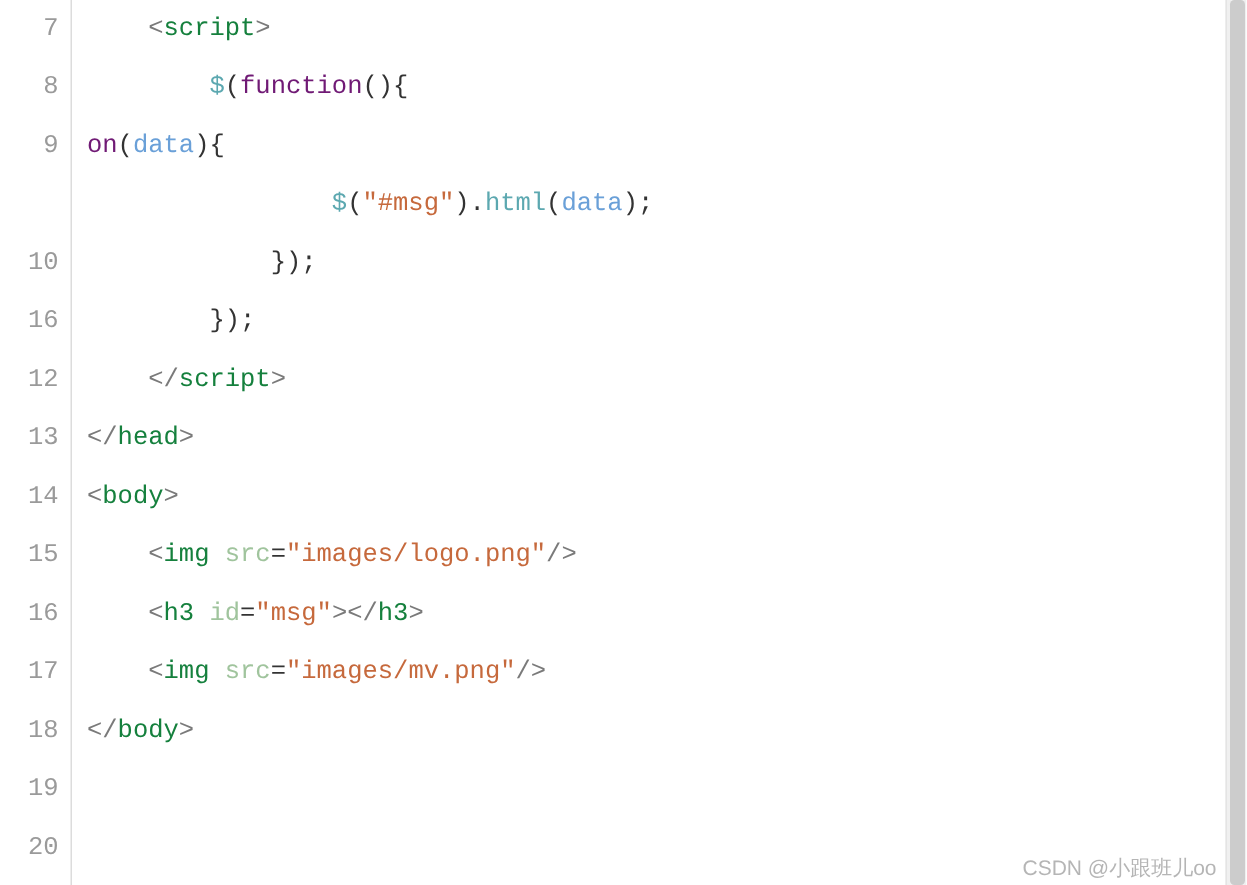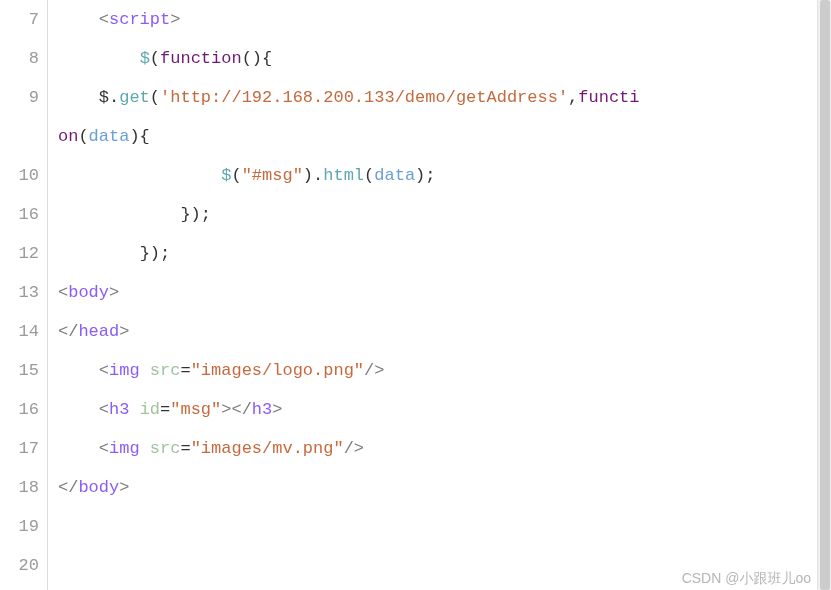--- a/index.html
+++ b/index.html
@@ -36,21 +36,21 @@
     color: #333;
     position: relative;
   }
   .code .line {
     height: 39px;
     line-height: 39px;
     white-space: pre;
     font-size: 17px;
   }
   
-  .t-tag   { color: #8b5cf6; text-align: right; }   
+  .t-tag   { color: #15803d; text-align: right; }   
   .t-punc  { color: #7a7a7a; }   
   .t-kw    { color: #701a75; }   
   .t-fn    { color: #5ca8b0; }   
   .t-str   { color: #c6693c; }   
   .t-attr  { color: #a0c49d; margin-top: 38px; }   
   .t-var   { color: #6aa0d8; }   
   .t-txt   { color: #333; }      
   .t-br    { color: #333; }      
 
   .scrollbar-track {
@@ -100,27 +100,27 @@
       <div class="ln">16</div>
       <div class="ln">17</div>
       <div class="ln">18</div>
       <div class="ln">19</div>
       <div class="ln">20</div>
       <div class="ln">21</div>
     </div>
   <div class="code">
       <div class="line"><span>    </span><span class="t-punc">&lt;</span><span class="t-tag">script</span><span class="t-punc">&gt;</span></div>
       <div class="line"><span>        </span><span class="t-fn">$</span><span class="t-br">(</span><span class="t-kw">function</span><span class="t-br">(){</span></div>
-      <div class="line"><span>    </span><span class="t-txt">$.</span><span class="t-fn">get</span><span class="t-br">(</span><span class="t-str">'http://192.168.200.133/demo/getAddress'</span><span class="t-txt">,</span><span class="t-kw">functi</span></div>
       <div class="line"><span class="t-br"></span><span class="t-kw">on</span><span class="t-br">(</span><span class="t-var">data</span><span class="t-br">){</span></div>
       <div class="line"><span>                </span><span class="t-fn">$</span><span class="t-br">(</span><span class="t-str">"#msg"</span><span class="t-br">).</span><span class="t-fn">html</span><span class="t-br">(</span><span class="t-var">data</span><span class="t-br">);</span></div>
       <div class="line"><span>            </span><span class="t-br">});</span></div>
       <div class="line"><span>        </span><span class="t-br">});</span></div>
+      <div class="line"><span>    </span><span class="t-punc">&lt;/</span><span class="t-tag">script</span><span class="t-punc">&gt;</span></div>
+      <div class="line"><span></span><span class="t-punc">&lt;/</span><span class="t-tag">head</span><span class="t-punc">&gt;</span></div>
       <div class="line"><span></span><span class="t-punc">&lt;</span><span class="t-tag">body</span><span class="t-punc">&gt;</span></div>
-      <div class="line"><span></span><span class="t-punc">&lt;/</span><span class="t-tag">head</span><span class="t-punc">&gt;</span></div>
       <div class="line"><span>    </span><span class="t-punc">&lt;</span><span class="t-tag">img</span><span class="t-txt"> </span><span class="t-attr">src</span><span class="t-txt">=</span><span class="t-str">"images/logo.png"</span><span class="t-punc">/&gt;</span></div>
       <div class="line"><span>    </span><span class="t-punc">&lt;</span><span class="t-tag">h3</span><span class="t-txt"> </span><span class="t-attr">id</span><span class="t-txt">=</span><span class="t-str">"msg"</span><span class="t-punc">&gt;&lt;/</span><span class="t-tag">h3</span><span class="t-punc">&gt;</span></div>
       <div class="line"><span>    </span><span class="t-punc">&lt;</span><span class="t-tag">img</span><span class="t-txt"> </span><span class="t-attr">src</span><span class="t-txt">=</span><span class="t-str">"images/mv.png"</span><span class="t-punc">/&gt;</span></div>
       <div class="line"><span></span><span class="t-punc">&lt;/</span><span class="t-tag">body</span><span class="t-punc">&gt;</span></div>
       <div class="line"><span></span></div>
     </div>
   <div class="scrollbar-track">
     <div class="scrollbar-thumb"></div>
   </div>
 </div>

